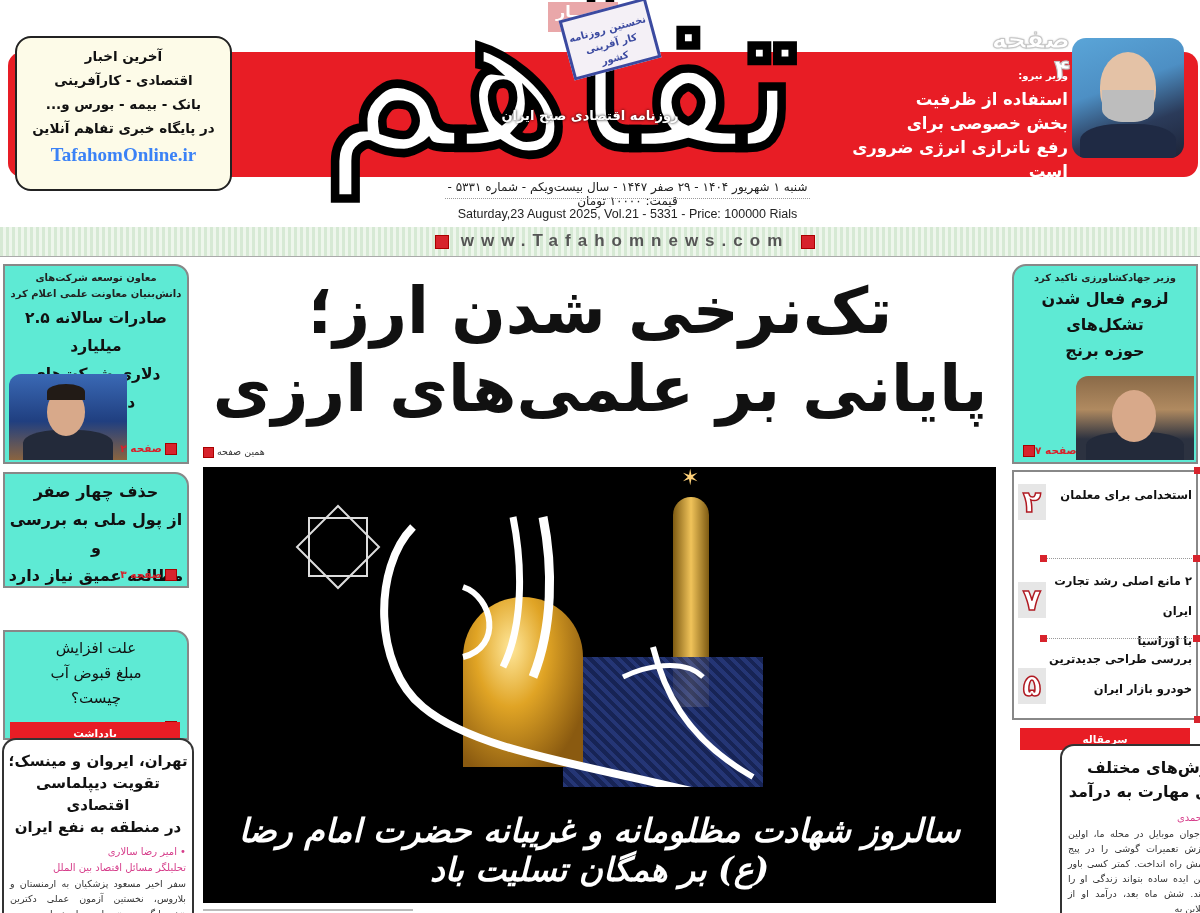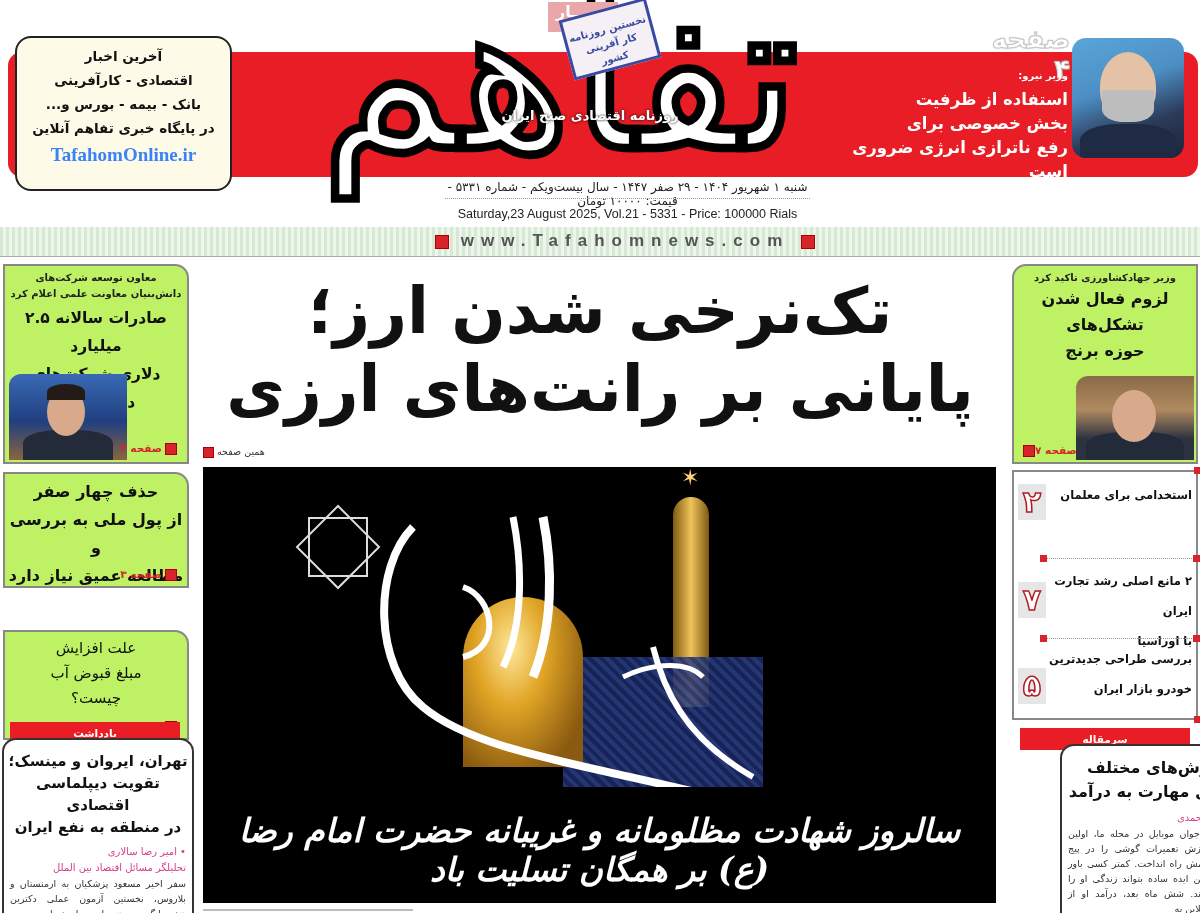--- a/index.html
+++ b/index.html
@@ -31,21 +31,21 @@
   
   #page4-label { left: 970px; top: 24px; width: 100px; font-size: 26px; font-weight: bold; color: #fff; -webkit-text-stroke: 1px #c6c6c6; text-shadow: 0 0 2px #999; direction: rtl; text-align: right; }
   #minister-photo { left: 1072px; top: 38px; width: 112px; height: 120px; border-radius: 14px; background: linear-gradient(160deg,#5aa5d8 0%, #4d8fc4 40%, #2b3b5a 70%, #1d2438 100%); overflow: hidden; }
   #minister-photo .head { position:absolute; left: 28px; top: 14px; width: 56px; height: 70px; border-radius: 50% 50% 45% 45%; background: #e4c2a6; }
   #minister-photo .beard { position:absolute; left: 30px; top: 52px; width: 52px; height: 32px; border-radius: 0 0 40% 40%; background: #bdbdbd; }
   #minister-photo .suit { position:absolute; left: 8px; top: 86px; width: 96px; height: 40px; border-radius: 40% 40% 0 0; background: #1f2a44; }
   #tr-kicker { left: 990px; top: 70px; width: 78px; font-size: 10px; color: #fff; direction: rtl; text-align: right; font-weight: bold; }
   #tr-title { left: 830px; top: 88px; width: 238px; font-size: 16.5px; font-weight: bold; color: #fff; direction: rtl; text-align: right; line-height: 24px; }
 
   
-  .sbox { position: absolute; border: 2px solid #888; border-radius: 0 14px 0 0; background: #bef264; direction: rtl; }
+  .sbox { position: absolute; border: 2px solid #888; border-radius: 0 14px 0 0; background: #5eead4; direction: rtl; }
   .sbox.rtop { border-radius: 14px 0 0 0; }
   .kicker { font-size: 10px; font-weight: bold; text-align: center; line-height: 16px; color: #222; }
   .btitle { font-weight: bold; text-align: center; color: #111; }
   .pageref { position: absolute; font-size: 10.5px; color: #d7232c; font-weight: bold; direction: rtl; }
   .pageref .redsq { width: 12px; height: 12px; margin-left: 3px; }
   .photo { position: absolute; border-radius: 12px 0 0 0; overflow: hidden; background: linear-gradient(180deg, #3a69b5 0%, #203f80 55%, #8a6440 100%); }
   .photo .face { position:absolute; border-radius: 50%; background: #d8a98a; }
   .photo .hair { position:absolute; border-radius: 50% 50% 0 0; background: #221b16; }
   .photo .suit { position:absolute; background: #232a3a; border-radius: 40% 40% 0 0; }
 
@@ -222,21 +222,21 @@
   <div class="coltitle" style="font-size:16px; line-height:24px;">
     <div>روش‌های مختلف</div>
     <div>تبدیل مهارت به درآمد</div>
   </div>
   <div class="author" style="margin-top:6px;">• میثم محمدی</div>
   <div class="body">تعمیرکار جوان موبایل در محله ما، اولین دوره آموزش تعمیرات گوشی را در پیج اینستاگرامش راه انداخت. کمتر کسی باور می‌کرد این ایده ساده بتواند زندگی او را متحول کند. شش ماه بعد، درآمد او از آموزش آنلاین به</div>
 </div>
 
 <div id="headline" class="abs">
   <div>تک‌نرخی شدن ارز؛</div>
-  <div>پایانی بر رانت‌های ارزی</div>
+  <div>پایانی بر علمی‌های ارزی</div>
 </div>
 <div id="same-page" class="abs">
   <span>همین صفحه</span> <span class="redsq"></span>
 </div>
 
 <div id="memorial" class="abs">
   <div id="minaret"></div>
   <div id="minaret-star">✶</div>
   <div id="tile-wall"></div>
   <div id="dome"></div>

